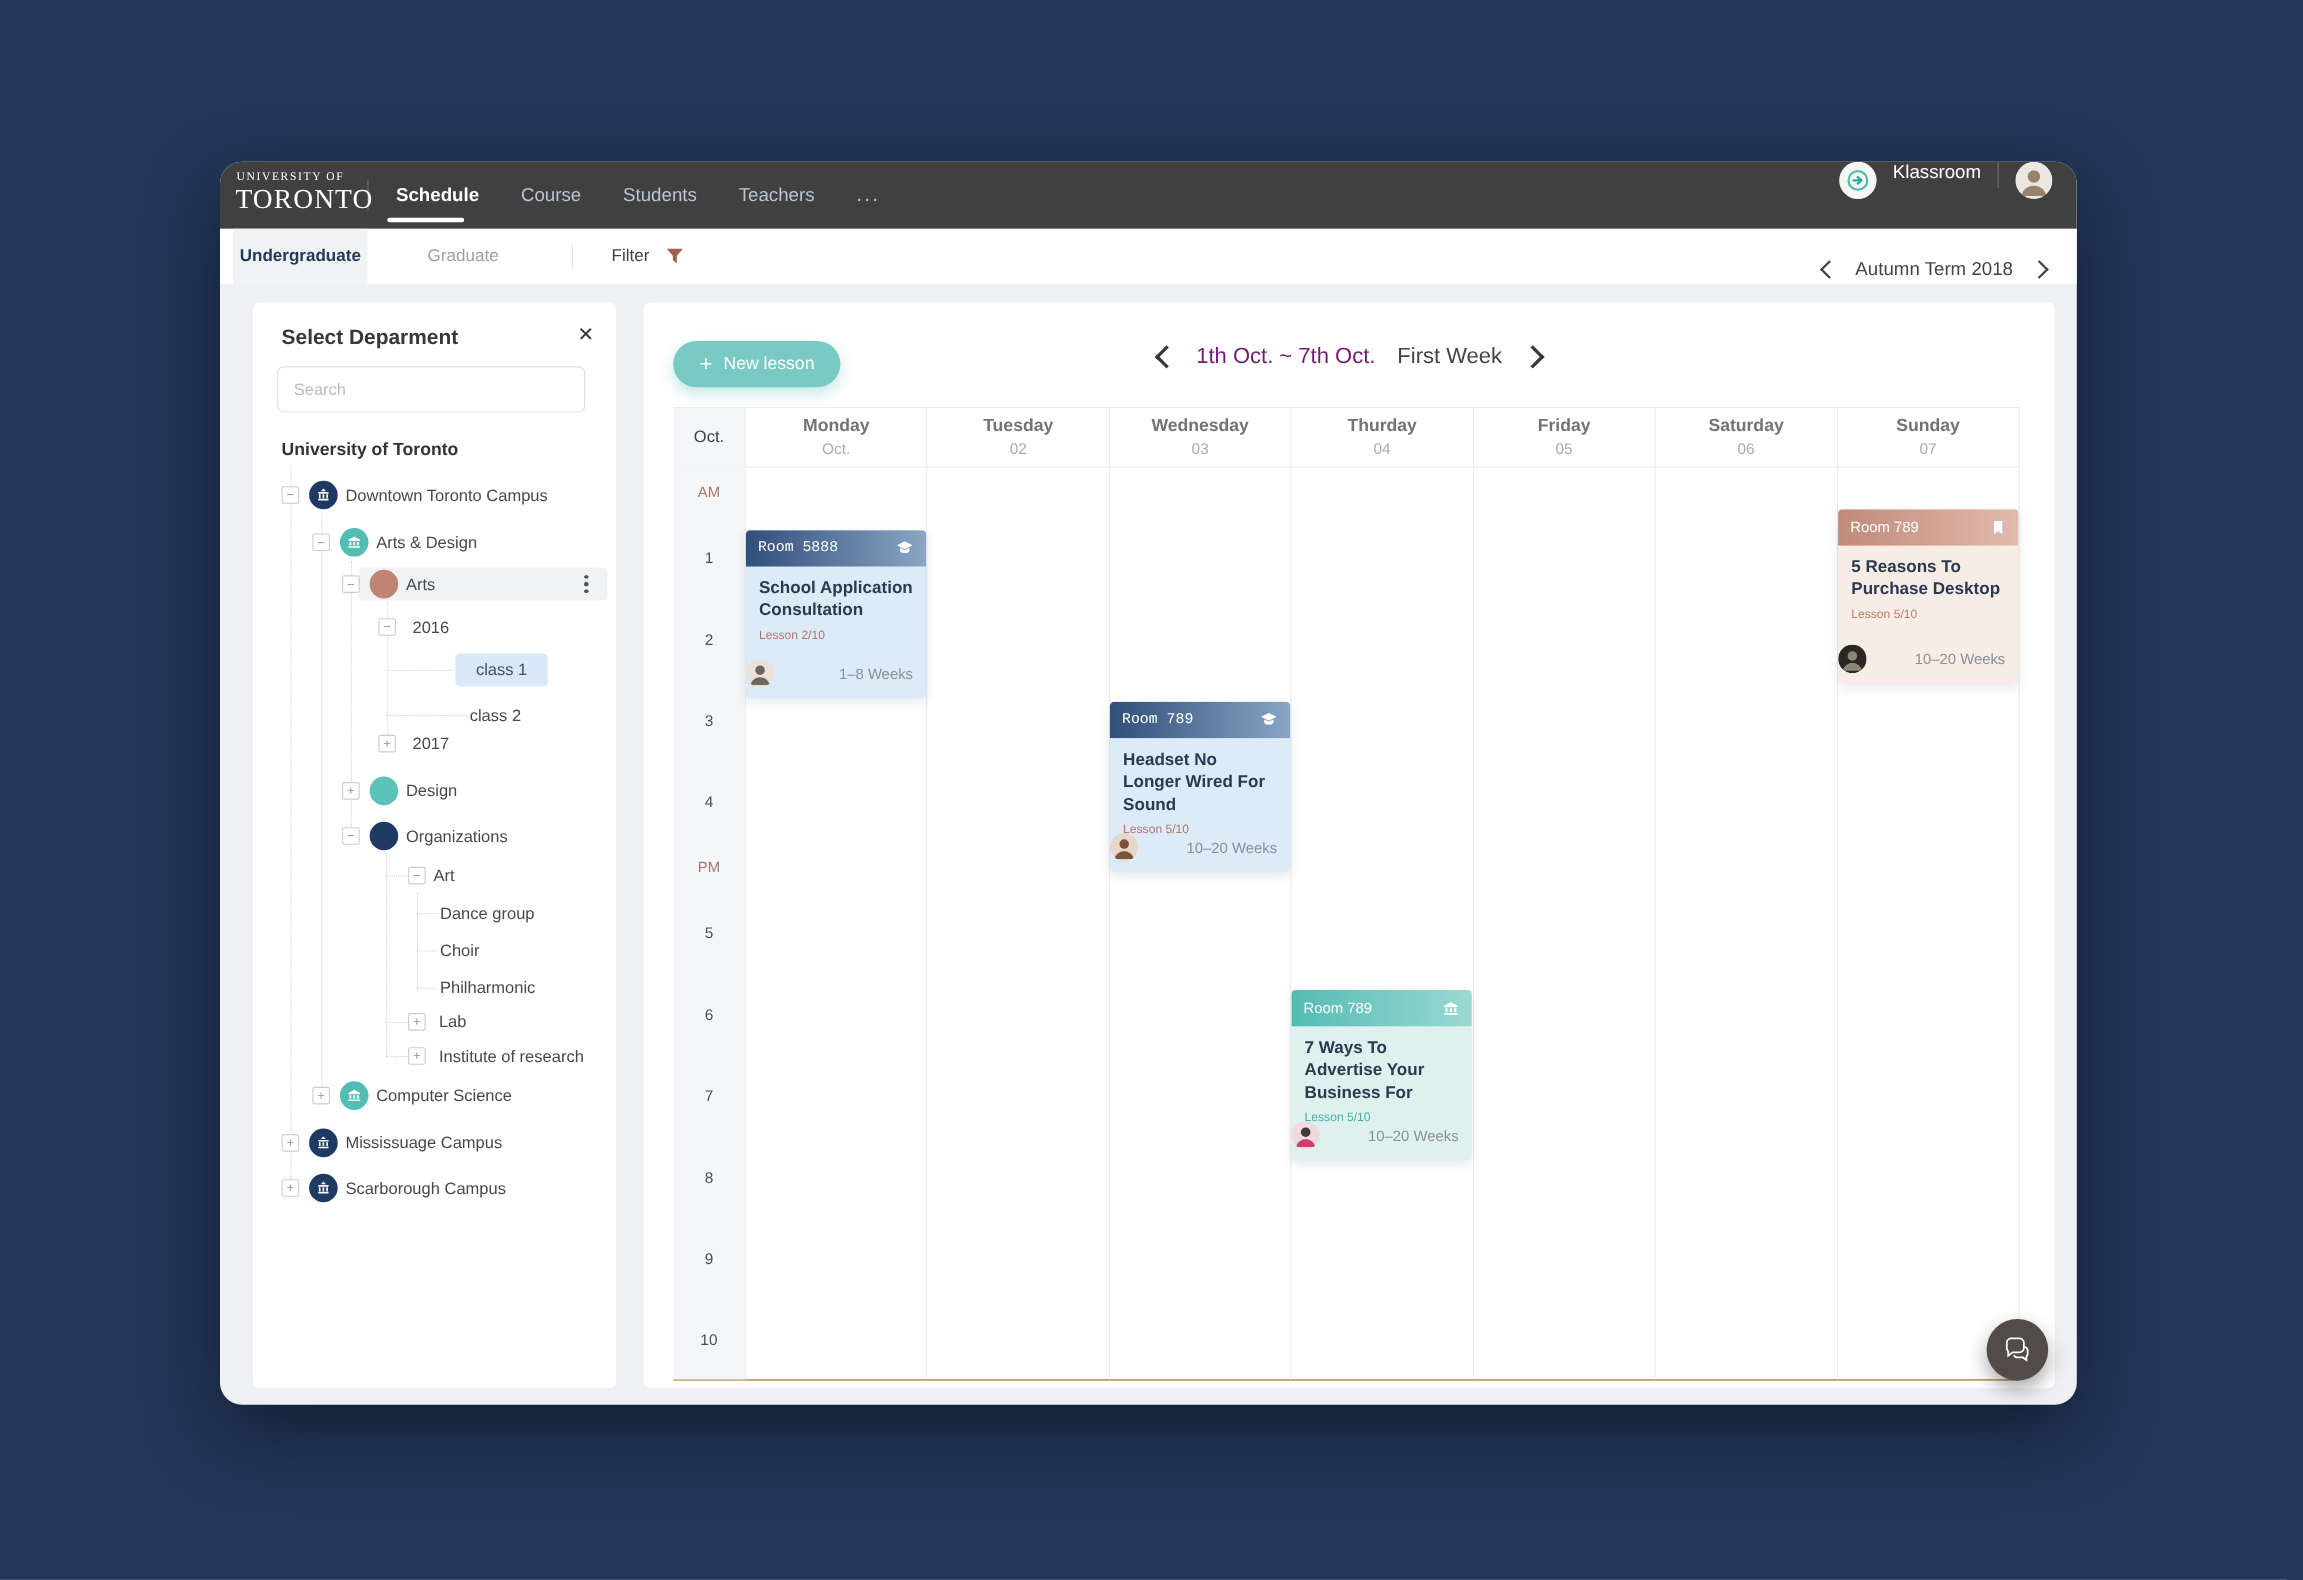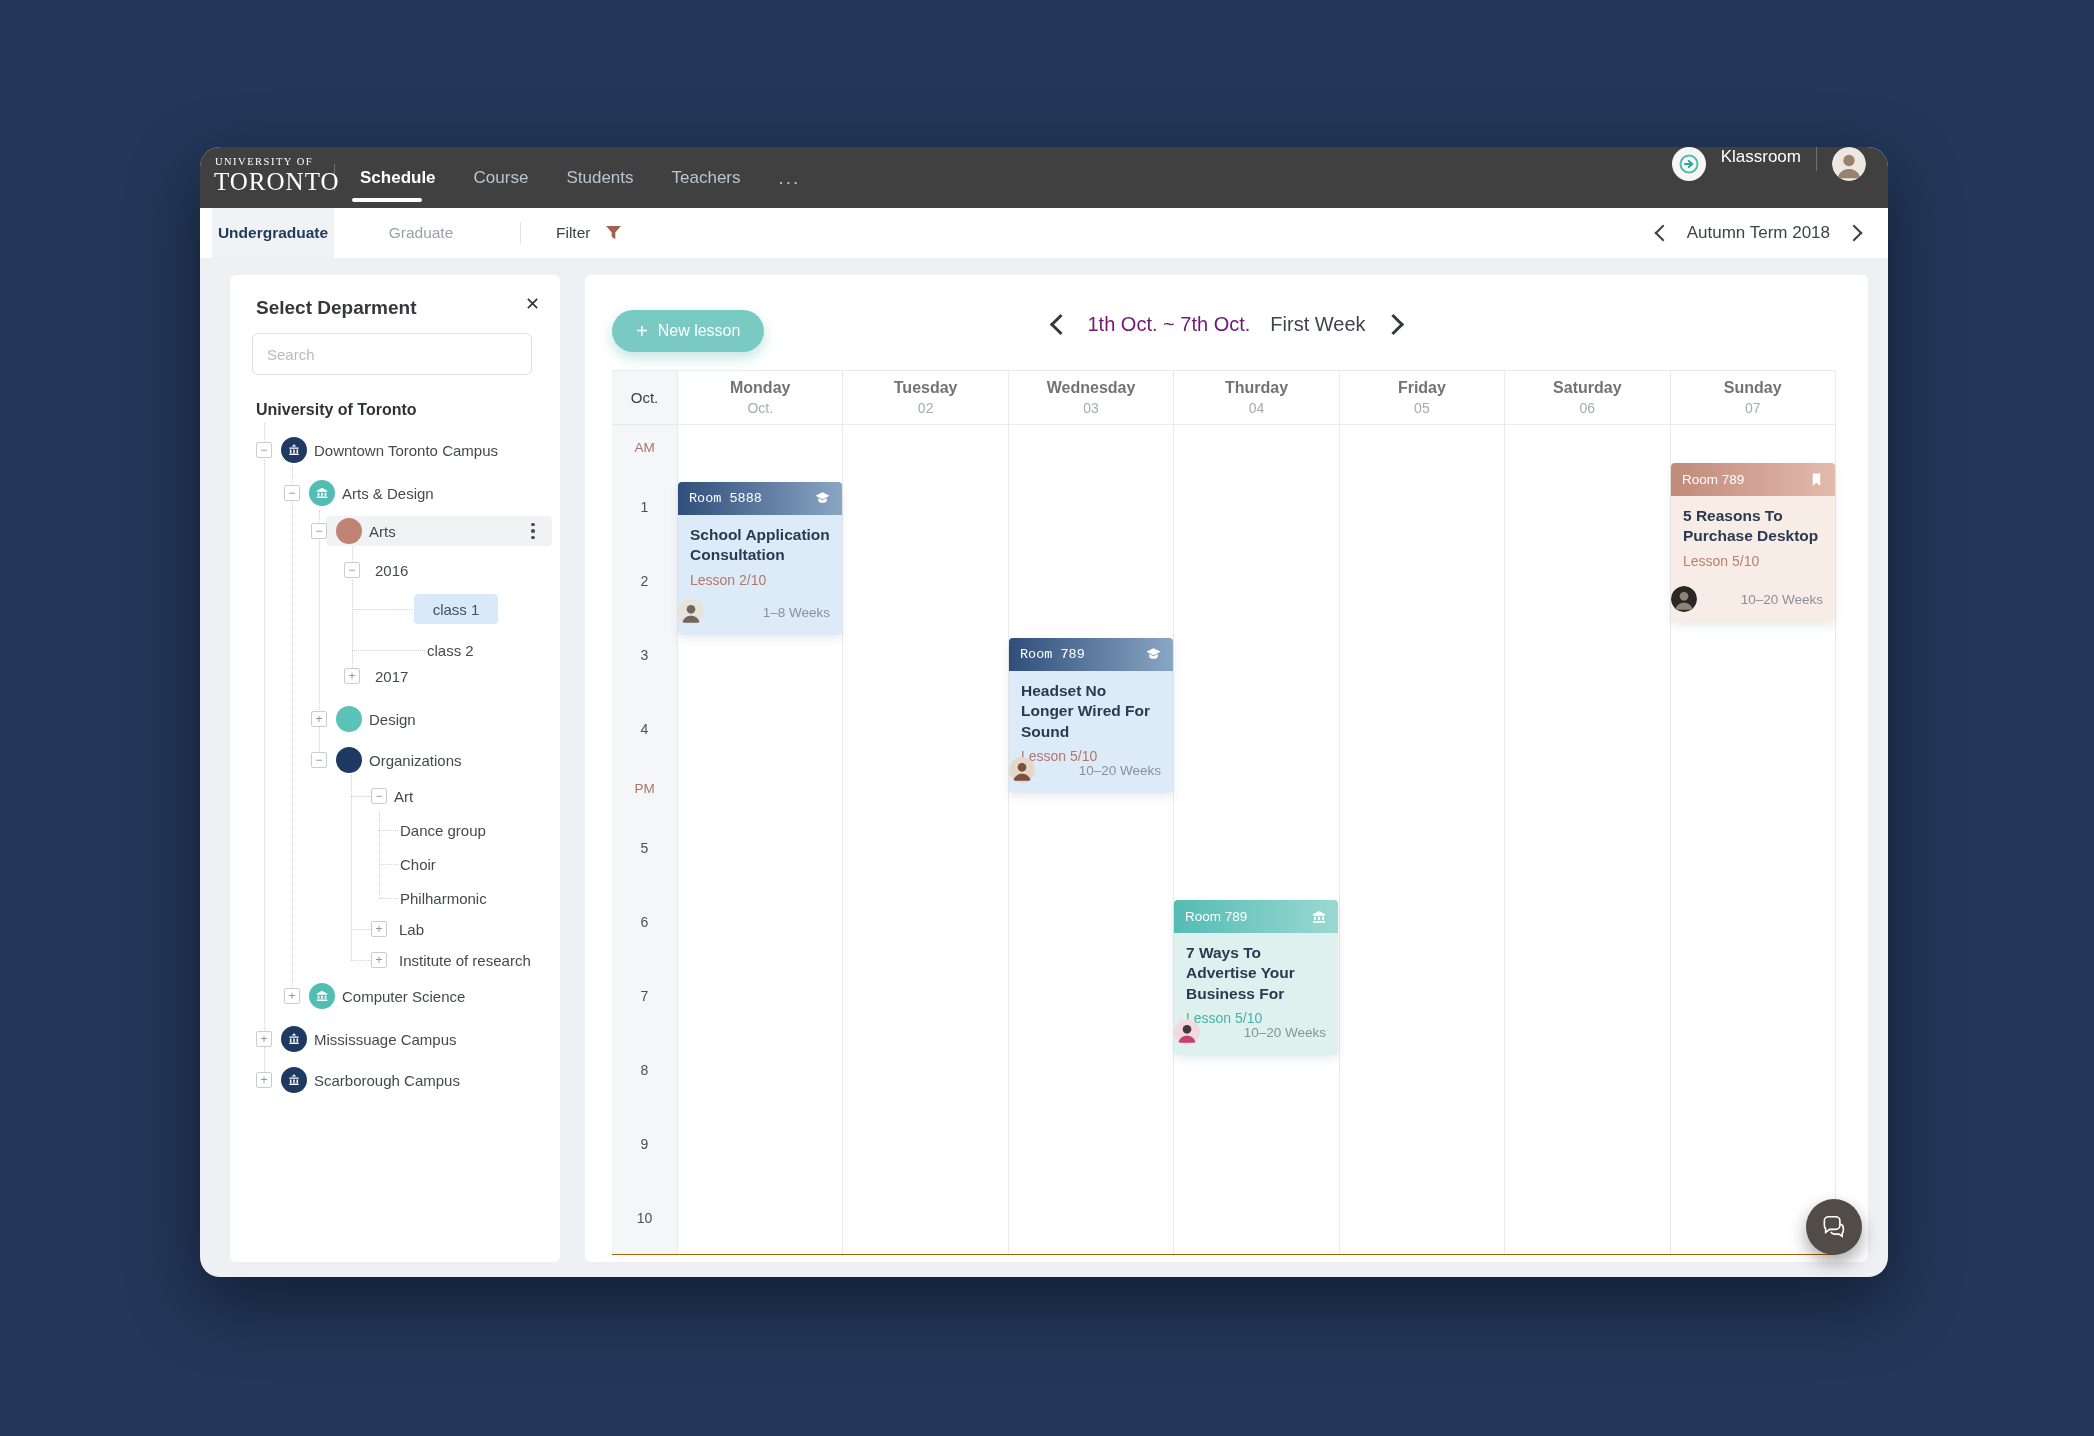--- a/index.html
+++ b/index.html
@@ -24,21 +24,21 @@
   .avatar{border-radius:50%;overflow:hidden;display:inline-block;flex:none;}
   .avatar svg{display:block;}
 
   
   .subbar{position:absolute;left:0;top:61px;width:100%;height:50px;background:#fff;}
   .tab-active{position:absolute;left:12px;top:0;width:122px;height:50px;background:#f0f2f4;display:flex;align-items:center;justify-content:center;font-size:15.5px;font-weight:700;color:#233a5f;cursor:pointer;}
   .tab-inactive{position:absolute;left:166px;top:0;width:110px;height:50px;display:flex;align-items:center;justify-content:center;font-size:15.5px;color:#9aa1a9;cursor:pointer;}
   .sub-divider{position:absolute;left:320px;top:14px;width:1px;height:22px;background:#dfe2e6;}
   .filter{position:absolute;left:356px;top:0;height:50px;display:flex;align-items:center;gap:14px;cursor:pointer;}
   .filter .flabel{font-size:15.5px;color:#3c4147;}
-  .term-nav{position:absolute;right:28px;top:0;height:50px;display:flex;align-items:center;gap:18px;}
+  .term-nav{position:absolute;right:28px;top:12px;height:50px;display:flex;align-items:center;gap:18px;}
   .term{font-size:17px;color:#3f444a;}
   .chev{display:inline-block;width:10px;height:10px;border-left:2.5px solid #3c4147;border-bottom:2.5px solid #3c4147;cursor:pointer;}
   .chev.left{transform:rotate(45deg);}
   .chev.right{transform:rotate(225deg);}
 
   
   .content{position:absolute;left:0;top:111px;width:100%;height:1019px;}
 
   
   .sidebar{position:absolute;left:30px;top:17px;width:330px;height:987px;background:#fff;border-radius:6px;}
@@ -82,21 +82,21 @@
   .gcol{flex:1;border-left:1px solid #e8eaec;}
   .tlab{position:absolute;left:0;width:65px;text-align:center;font-size:14px;color:#4a4f55;display:flex;align-items:center;justify-content:center;}
   .tlab.ampm{color:#aa7568;font-size:13.5px;}
 
   
   .event{position:absolute;width:164px;border-radius:4px;overflow:hidden;box-shadow:0 4px 10px rgba(40,60,90,.10);cursor:pointer;}
   .ehead{height:33px;display:flex;align-items:center;justify-content:space-between;padding:0 11px;color:#fff;font-size:13.5px;}
   .ehead svg{flex:none;}
   .ebody{position:relative;padding:10px 12px 0 12px;height:calc(100% - 33px);box-sizing:border-box;}
   .etitle{font-size:15.5px;font-weight:700;color:#2b3a50;line-height:1.32;}
-  .elesson{font-size:14px;margin-top:6px;}
+  .elesson{font-size:11px;margin-top:6px;}
   .efoot{position:absolute;left:0;right:12px;bottom:10px;display:flex;align-items:center;justify-content:space-between;}
   .eweeks{font-size:13.5px;color:#8a9097;}
   .event.blue{background:#dcebf7;}
   .event.blue .ehead{background:linear-gradient(90deg,#2f4e7a,#8aa6c4);font-family:Liberation Mono, monospace;}
   .event.blue .elesson{color:#b0776a;}
   .event.teal{background:#def1ee;}
   .event.teal .ehead{background:linear-gradient(90deg,#54bcb3,#9ad9d2);}
   .event.teal .elesson{color:#45b2a7;}
   .event.salmon{background:#f8ece7;}
   .event.salmon .ehead{background:linear-gradient(90deg,#c08a7a,#e2bbad);}

